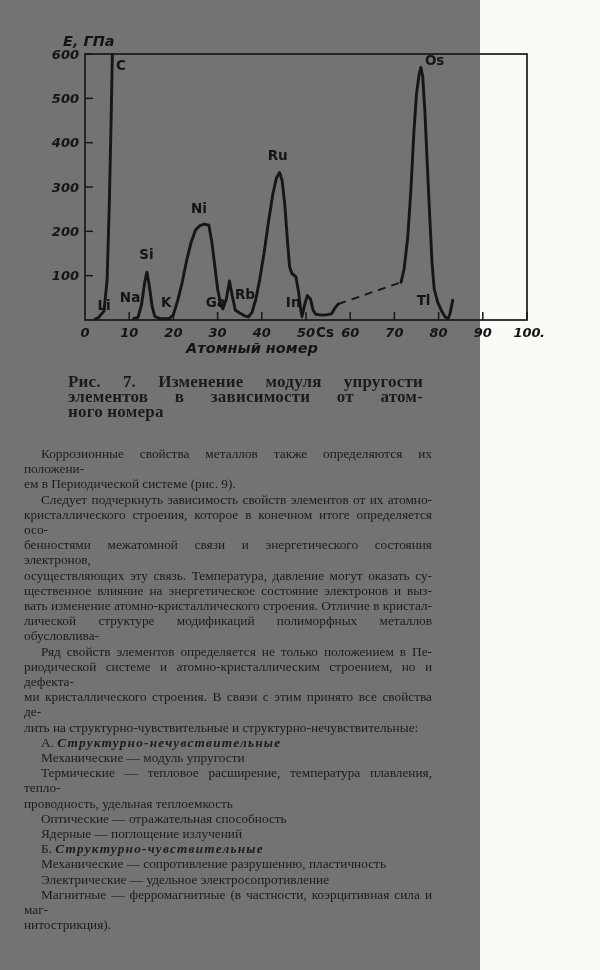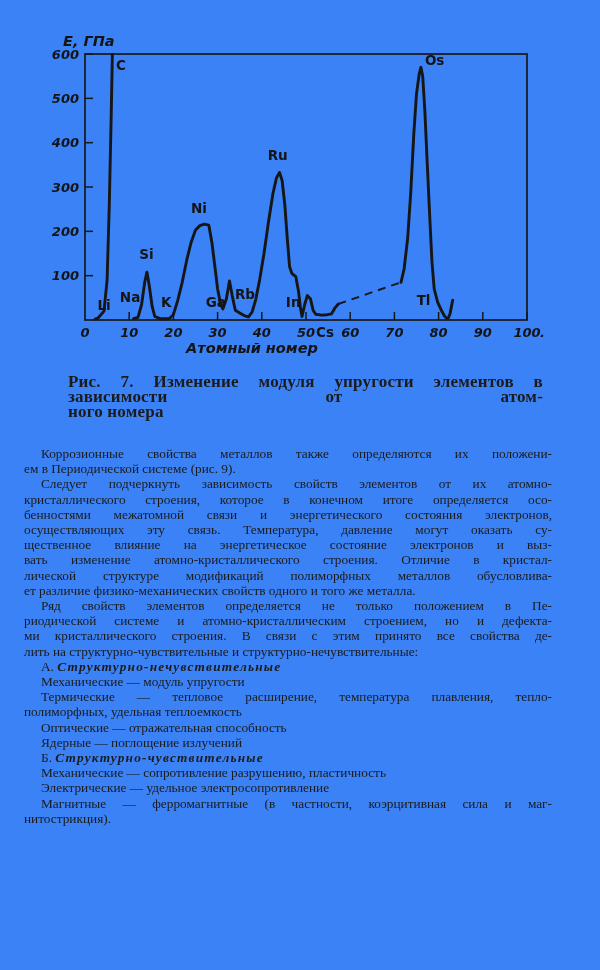--- a/index.html
+++ b/index.html
@@ -1,18 +1,18 @@
 <!DOCTYPE html>
 <html><head>
 <meta charset="utf-8">
 <style>
   html,body{margin:0;padding:0;}
   body{width:600px;height:970px;background:#fbfaf7;overflow:hidden;
        font-family:"Liberation Serif",serif;color:#1b1b1b;}
-  .page{position:relative;width:600px;height:970px;background:#3b82f6;}
+  .page{position:relative;width:480px;height:970px;background:#737373;}
 
   
   svg{display:block;}
   .box{fill:none;stroke:#181818;stroke-width:1.7;}
   .tick{stroke:#181818;stroke-width:1.5;}
   .curve{fill:none;stroke:#161616;stroke-width:2.9;stroke-linejoin:round;stroke-linecap:round;}
   .dashedcurve{fill:none;stroke:#161616;stroke-width:1.9;stroke-dasharray:8 6;}
   .ticklab{font:italic bold 13px "DejaVu Sans",sans-serif;fill:#141414;}
   .elem{font:bold 13.5px "DejaVu Sans",sans-serif;fill:#141414;}
   .axis-title{font:italic bold 14.5px "DejaVu Sans",sans-serif;fill:#141414;}
@@ -107,29 +107,28 @@
   <main class="bodytext" id="lines">
       <div class="line just ind">Коррозионные свойства металлов также определяются их положени-</div>
       <div class="line">ем в Периодической системе (рис. 9).</div>
       <div class="line just ind">Следует подчеркнуть зависимость свойств элементов от их атомно-</div>
       <div class="line just">кристаллического строения, которое в конечном итоге определяется осо-</div>
       <div class="line just">бенностями межатомной связи и энергетического состояния электронов,</div>
       <div class="line just">осуществляющих эту связь. Температура, давление могут оказать су-</div>
       <div class="line just">щественное влияние на энергетическое состояние электронов и выз-</div>
       <div class="line just">вать изменение атомно-кристаллического строения. Отличие в кристал-</div>
       <div class="line just">лической структуре модификаций полиморфных металлов обусловлива-</div>
-      <div class="line">ет различие физико-механических свойств одного и того же металла.</div>
       <div class="line just ind">Ряд свойств элементов определяется не только положением в Пе-</div>
       <div class="line just">риодической системе и атомно-кристаллическим строением, но и дефекта-</div>
       <div class="line just">ми кристаллического строения. В связи с этим принято все свойства де-</div>
       <div class="line">лить на структурно-чувствительные и структурно-нечувствительные:</div>
       <div class="line ind"><span>А.&nbsp;</span><span class="list-head">Структурно-нечувствительные</span></div>
       <div class="line ind">Механические — модуль упругости</div>
       <div class="line just ind">Термические — тепловое расширение, температура плавления, тепло-</div>
-      <div class="line">полиморфных, удельная теплоемкость</div>
+      <div class="line">проводность, удельная теплоемкость</div>
       <div class="line ind">Оптические — отражательная способность</div>
       <div class="line ind">Ядерные — поглощение излучений</div>
       <div class="line ind"><span>Б.&nbsp;</span><span class="list-head">Структурно-чувствительные</span></div>
       <div class="line ind">Механические — сопротивление разрушению, пластичность</div>
       <div class="line ind">Электрические — удельное электросопротивление</div>
       <div class="line just ind">Магнитные — ферромагнитные (в частности, коэрцитивная сила и маг-</div>
       <div class="line">нитострикция).</div>
     </main>
 
 </div>

